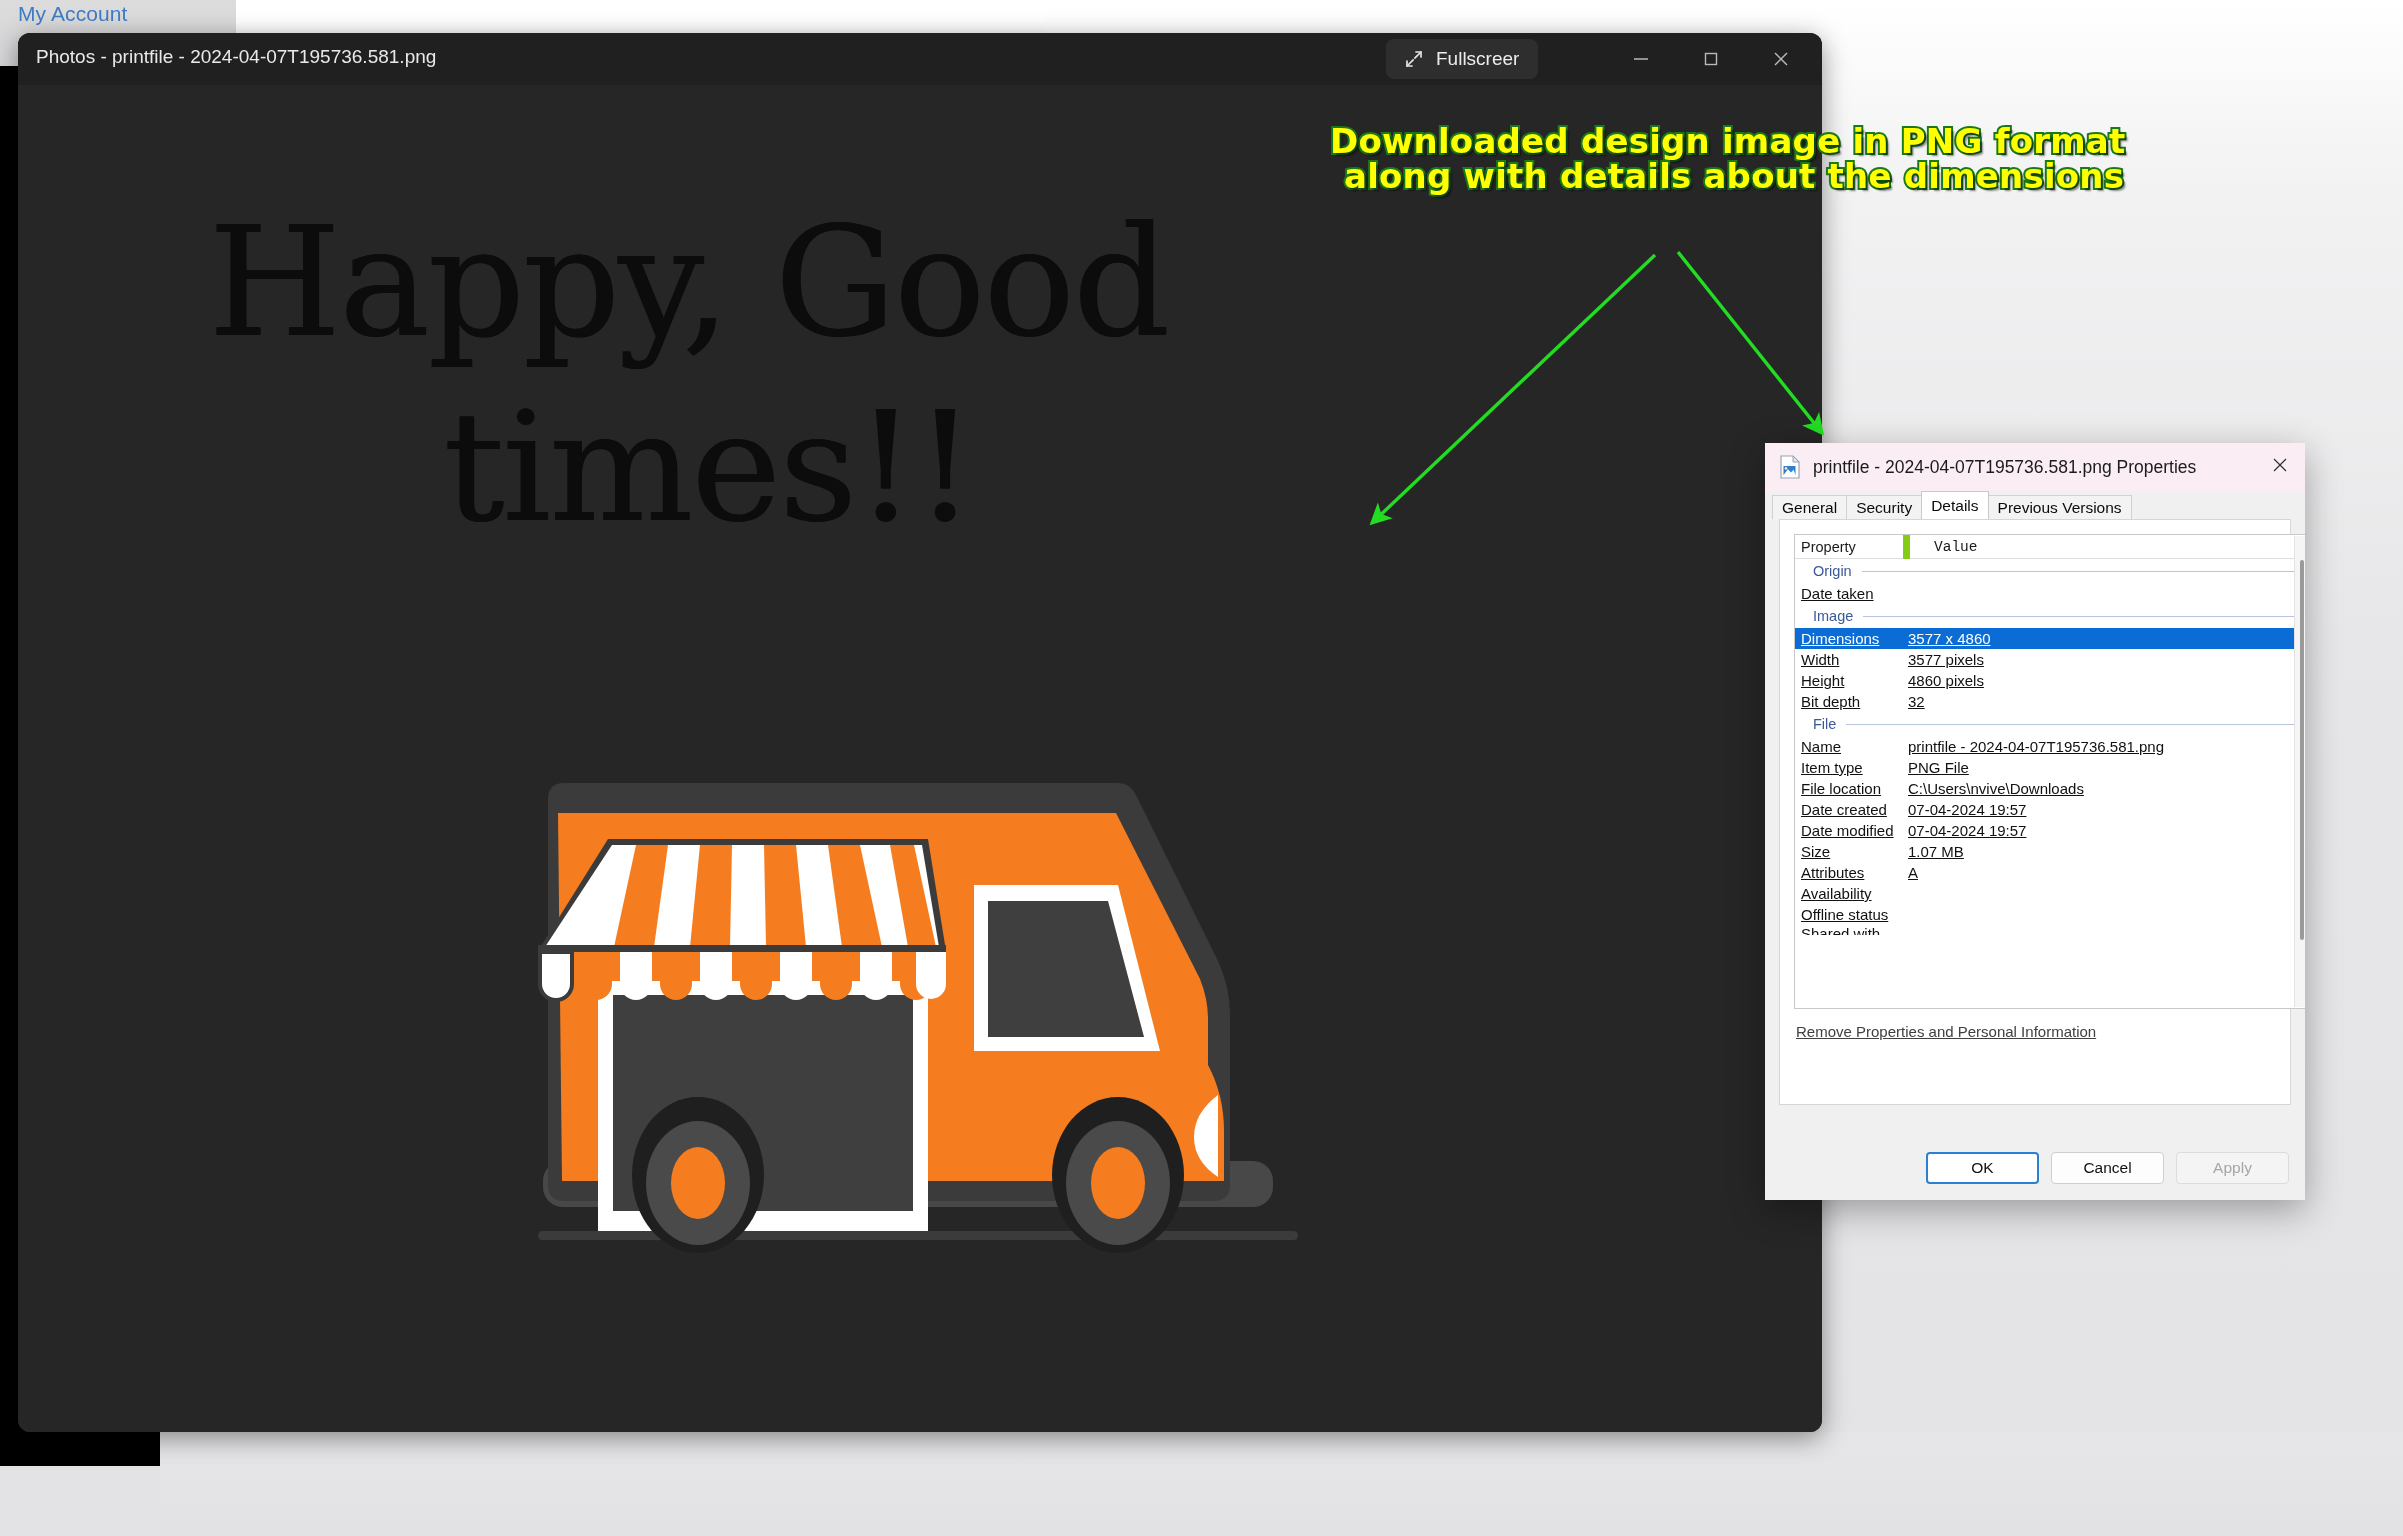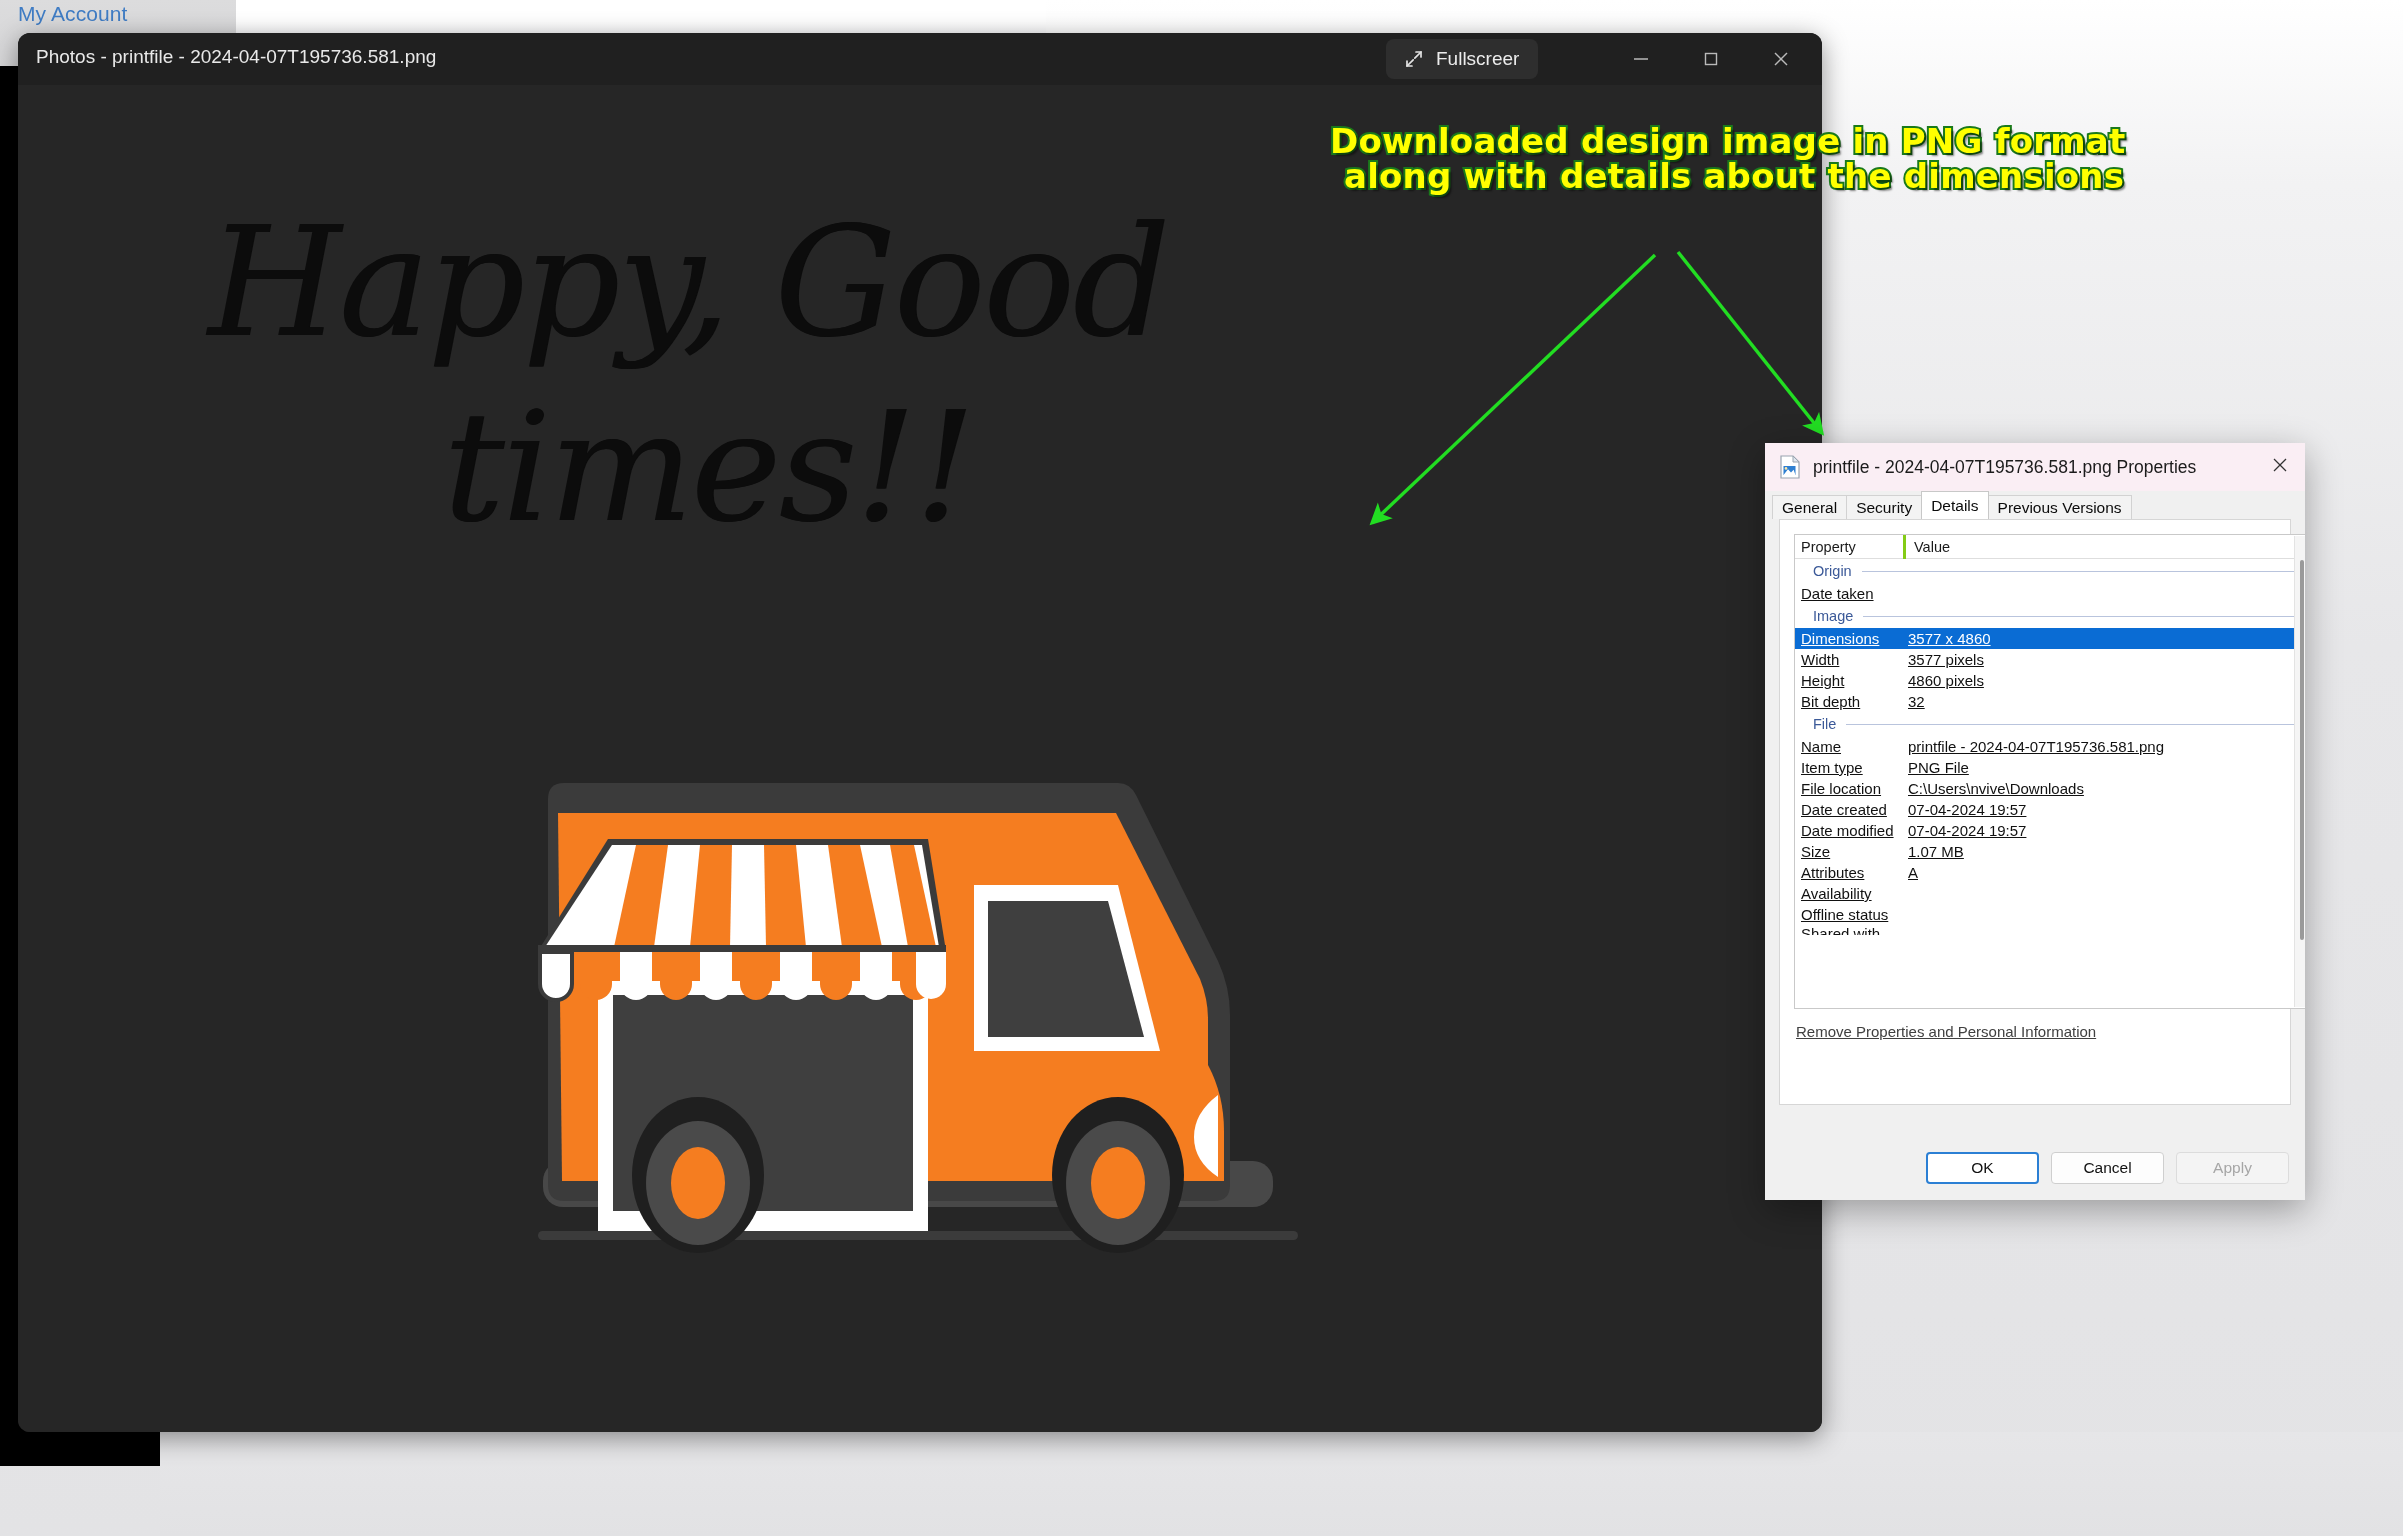--- a/index.html
+++ b/index.html
@@ -82,21 +82,20 @@
   
   #photo-canvas {
     position: absolute; left: 0; top: 52px;
     width: 100%; height: 1347px;
     background: #262626;
   }
   #design-script {
     position: absolute; left: 0; top: 120px; width: 1340px;
     text-align: center;
     font-family: "DejaVu Serif", serif;
-    font-style: italic;
     color: #0c0c0c;
     line-height: 1.02;
     font-size: 152px;
     letter-spacing: -2px;
     text-shadow: 1px 0 0 #0c0c0c;
   }
   #design-script .l1 { display: block; }
   #design-script .l2 { display: block; padding-left: 40px; margin-top: 30px; }
   #truck-art {
     position: absolute; left: 500px; top: 680px;
@@ -178,22 +177,22 @@
     background: #ffffff;
     overflow: hidden;
   }
   #props-header-row {
     display: flex; height: 24px; align-items: center;
     border-bottom: 1px solid #dedede;
     font-size: 14.5px; color: #1a1a1a;
   }
   #props-header-row .col-prop { width: 108px; padding-left: 6px; }
   #props-header-row .col-val {
-    flex: 1; padding-left: 8px; border-left: 3px solid #84cc16; height: 24px;
-    display: flex; align-items: center;
+    flex: 1; padding-left: 24px; border-left: 7px solid #84cc16; height: 24px;
+    display: flex; align-items: center; font-family: Liberation Mono, monospace;
   }
   .prop-group {
     display: flex; align-items: center;
     height: 24px; padding-left: 18px;
     font-size: 14.5px; color: #3b5998;
   }
   .prop-group .grp-rule {
     flex: 1; height: 1px; background: #b9c4dd; margin-left: 10px; margin-right: 6px;
   }
   .prop-row {

